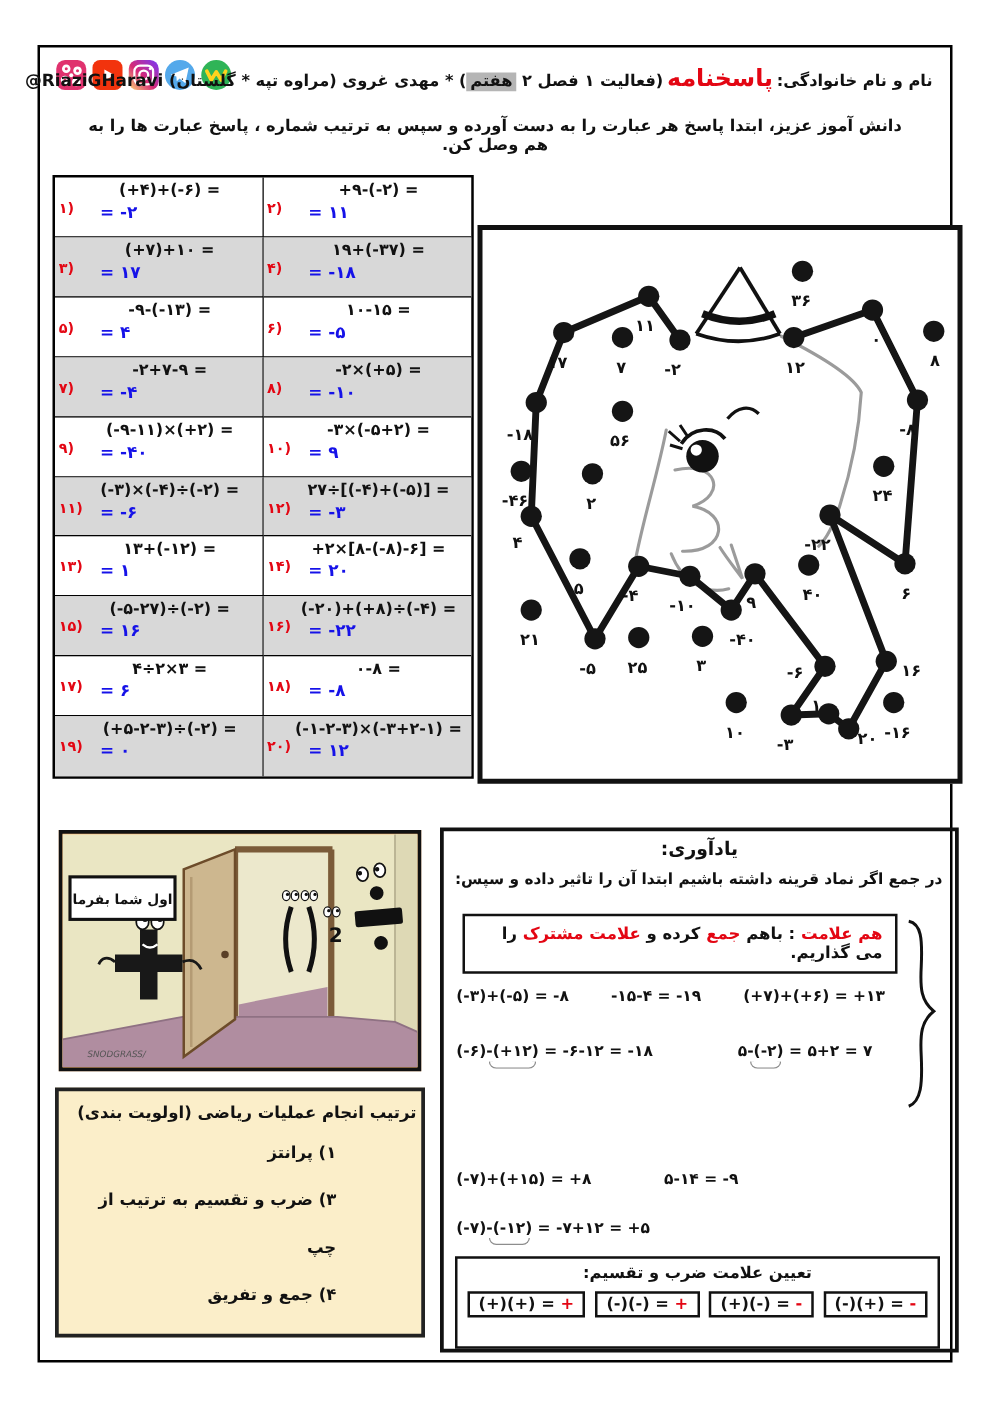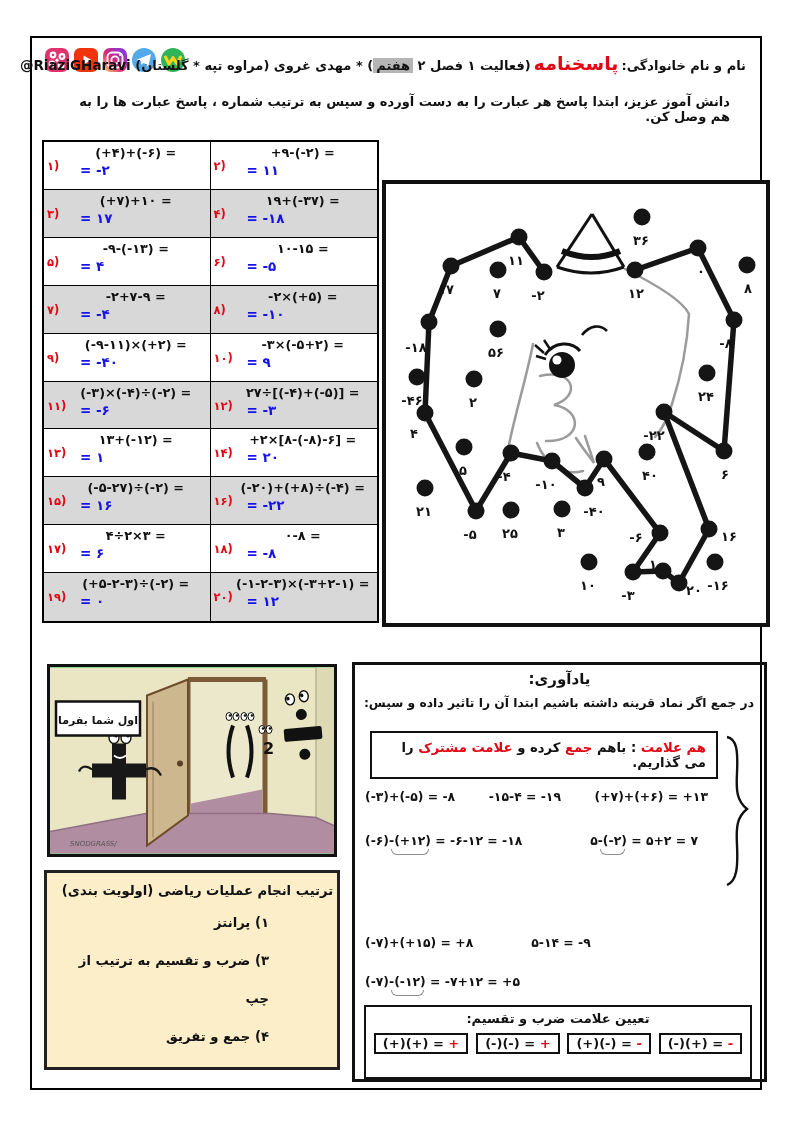--- a/index.html
+++ b/index.html
@@ -8,21 +8,21 @@
   .frame{position:absolute;left:30px;top:36px;width:732px;height:1054px;border:2px solid #000;box-sizing:border-box;background:#fff;}
 
   
   .social-icons{position:absolute;left:12px;top:9px;display:flex;gap:3px;}
   .social-icons .ic{width:26px;height:26px;display:block;}
   .header-line{position:absolute;right:14px;left:150px;top:14px;direction:rtl;text-align:right;
                font-size:13px;font-weight:bold;white-space:nowrap;}
   .sheet-title{color:var(--red,#e30613);font-size:19px;padding:0 3px;}
   .grade-mark{background:var(--hl,#b5b5b5);padding:0 3px;}
   .handle{direction:ltr;unicode-bidi:isolate;font-size:13.5px;}
-  .instruction{position:absolute;left:30px;right:30px;top:56px;direction:rtl;
+  .instruction{position:absolute;left:30px;right:30px;top:56px;direction:rtl;text-align:center;
                font-weight:bold;font-size:13px;}
 
   
   .problems{position:absolute;left:10px;top:102px;width:337px;height:483px;border:2px solid #000;
             box-sizing:border-box;display:grid;grid-template-columns:1fr 1fr;grid-template-rows:repeat(10,1fr);background:#fff;}
   .cell{position:relative;border-right:1.5px solid #000;border-bottom:1.5px solid #000;box-sizing:border-box;
         padding:3px 4px 0 4px;direction:ltr;}
   .cell:nth-child(2n){border-right:0;}
   .cell:nth-last-child(-n+2){border-bottom:0;}
   .cell.gray{background:var(--rowgray,#d8d8d8);}
@@ -30,21 +30,21 @@
   .expr{margin-left:18px;text-align:center;font-size:12.8px;font-weight:bold;letter-spacing:.3px;direction:ltr;unicode-bidi:isolate;}
   .ans{margin-left:32px;margin-top:2px;text-align:left;color:var(--blue,#1612e8);font-size:13.5px;font-weight:bold;direction:ltr;unicode-bidi:isolate;}
 
   
   .dots-box{position:absolute;left:350px;top:142px;width:388px;height:447px;border:4px solid #111;
             box-sizing:border-box;background:#fff;}
   .dots-box svg{width:100%;height:100%;display:block;}
   .dots-box text{font-family:"DejaVu Sans",sans-serif;font-size:13px;font-weight:bold;fill:#111;text-anchor:middle;}
 
   
-  .cartoon-box{position:absolute;left:15px;top:626px;width:290px;height:193px;border:3px solid #111;box-sizing:border-box;background:#22c55e;}
+  .cartoon-box{position:absolute;left:15px;top:626px;width:290px;height:193px;border:3px solid #111;box-sizing:border-box;background:#fdba74;}
   .cartoon-box svg{width:100%;height:100%;display:block;}
 
   
   .reminder{position:absolute;left:320px;top:624px;width:415px;height:420px;border:3px solid #111;
             box-sizing:border-box;direction:rtl;font-weight:bold;}
   .rem-title{position:absolute;top:5px;left:0;right:0;text-align:center;font-size:15px;}
   .rem-intro{position:absolute;top:31px;right:10px;left:8px;text-align:right;font-size:12.3px;}
   .rule-box{position:absolute;border:2.5px solid #111;box-sizing:border-box;padding:7px 10px;font-size:13.2px;text-align:right;background:#fff;}
   .rule-same{top:66px;right:46px;left:15px;}
   .rule-diff{top:212px;right:46px;left:12px;}

